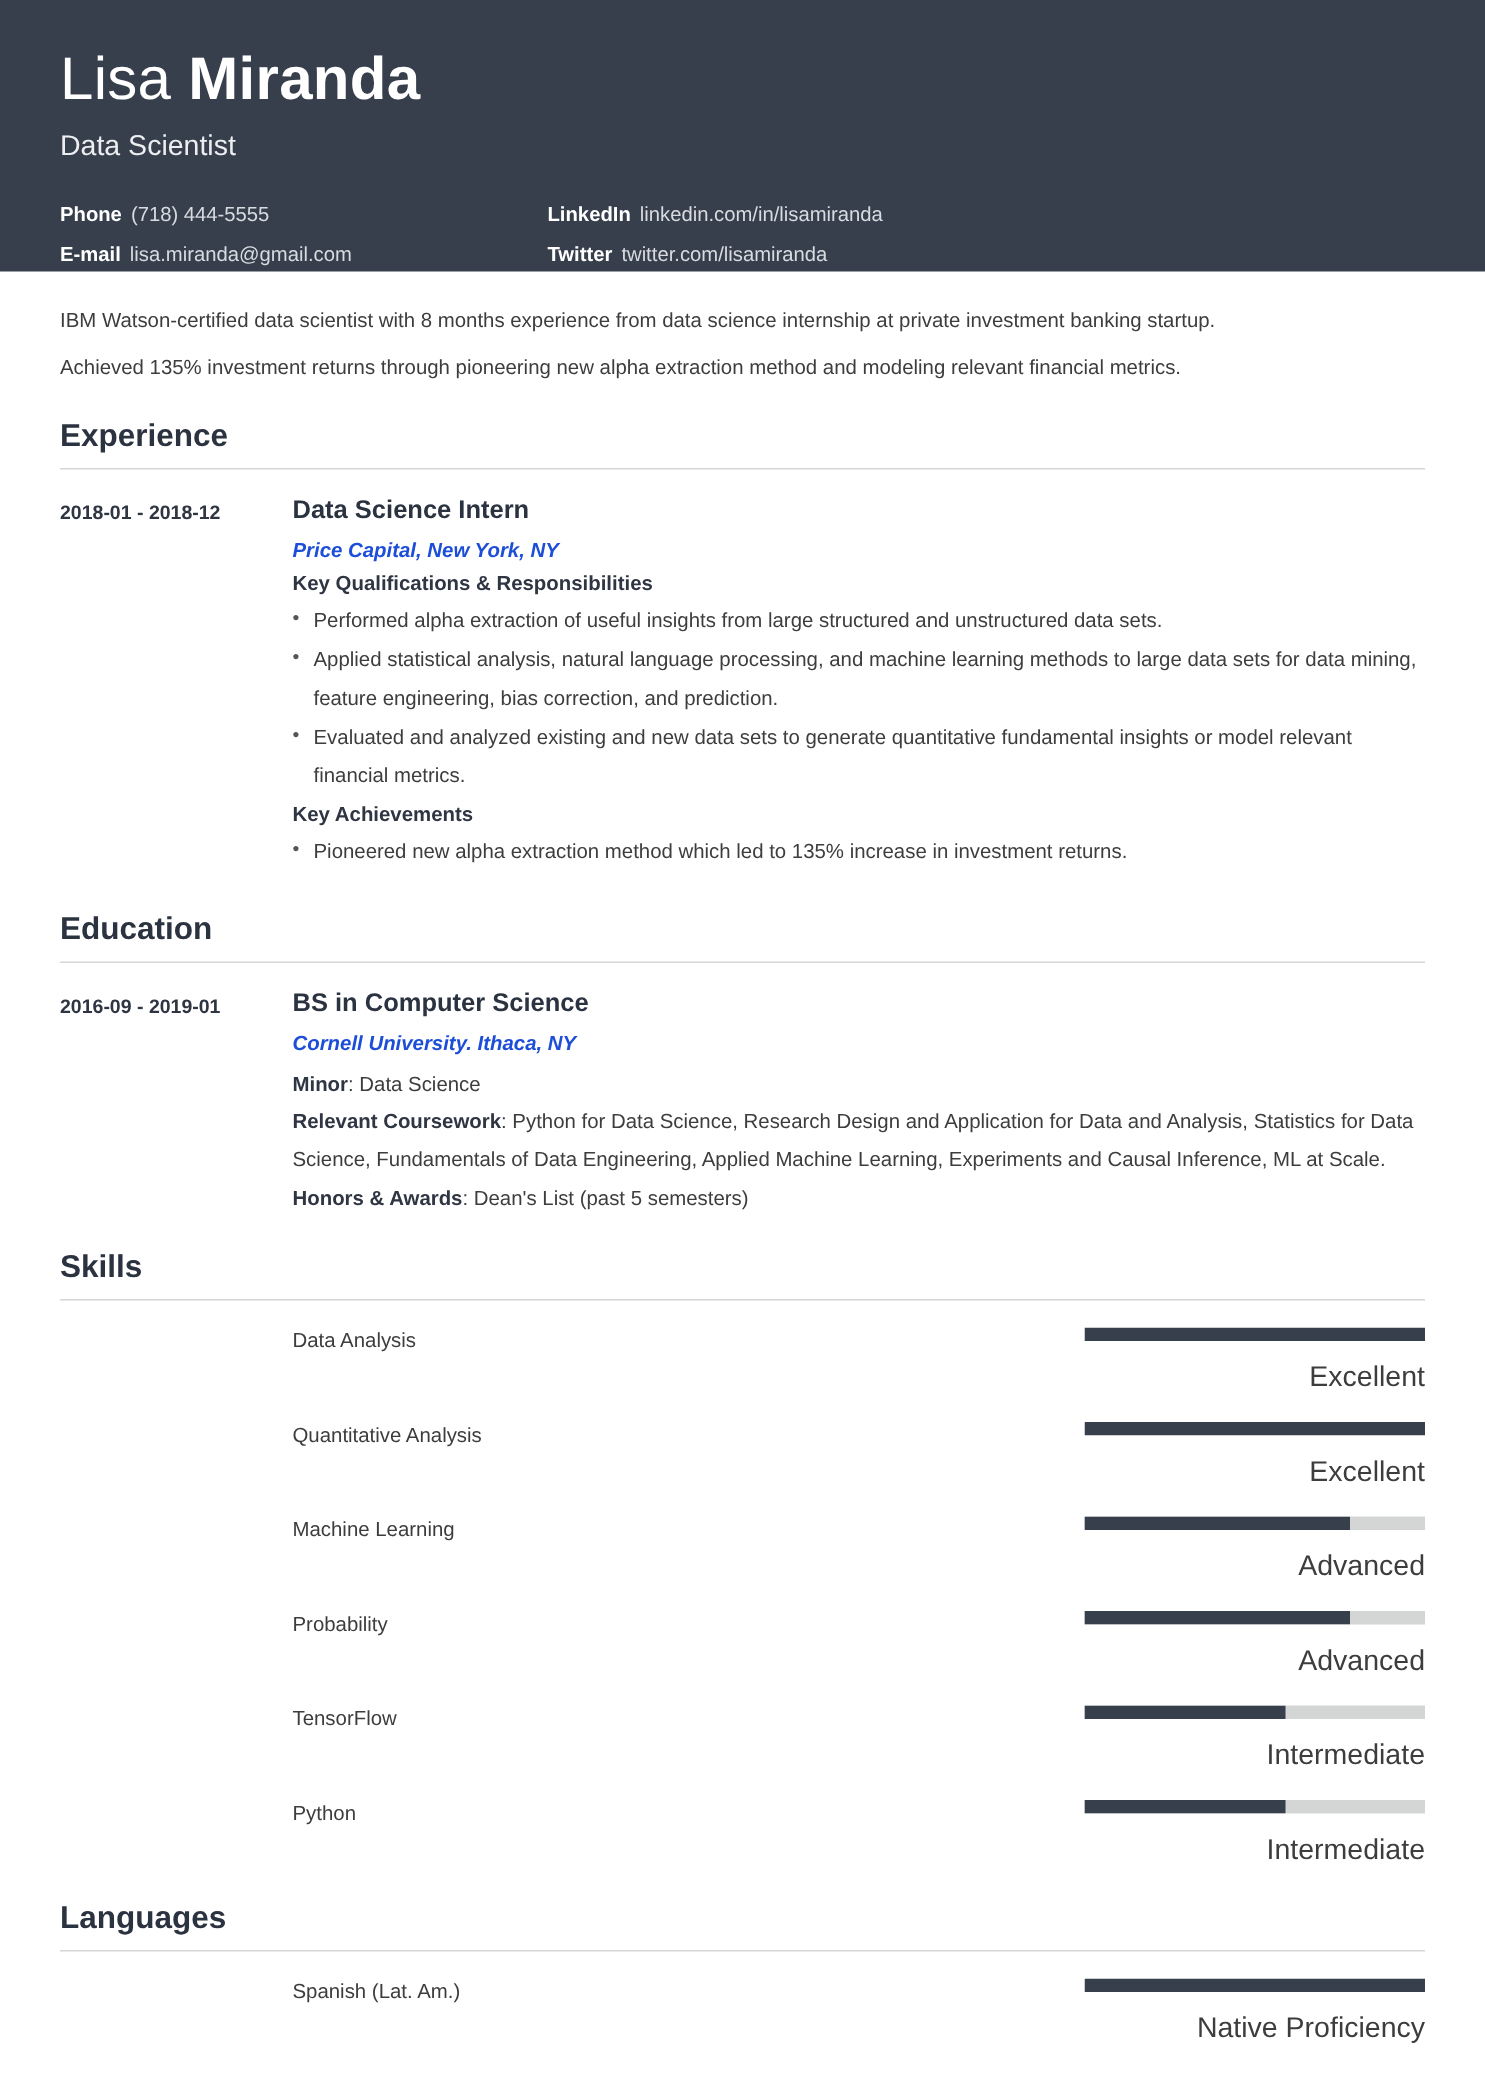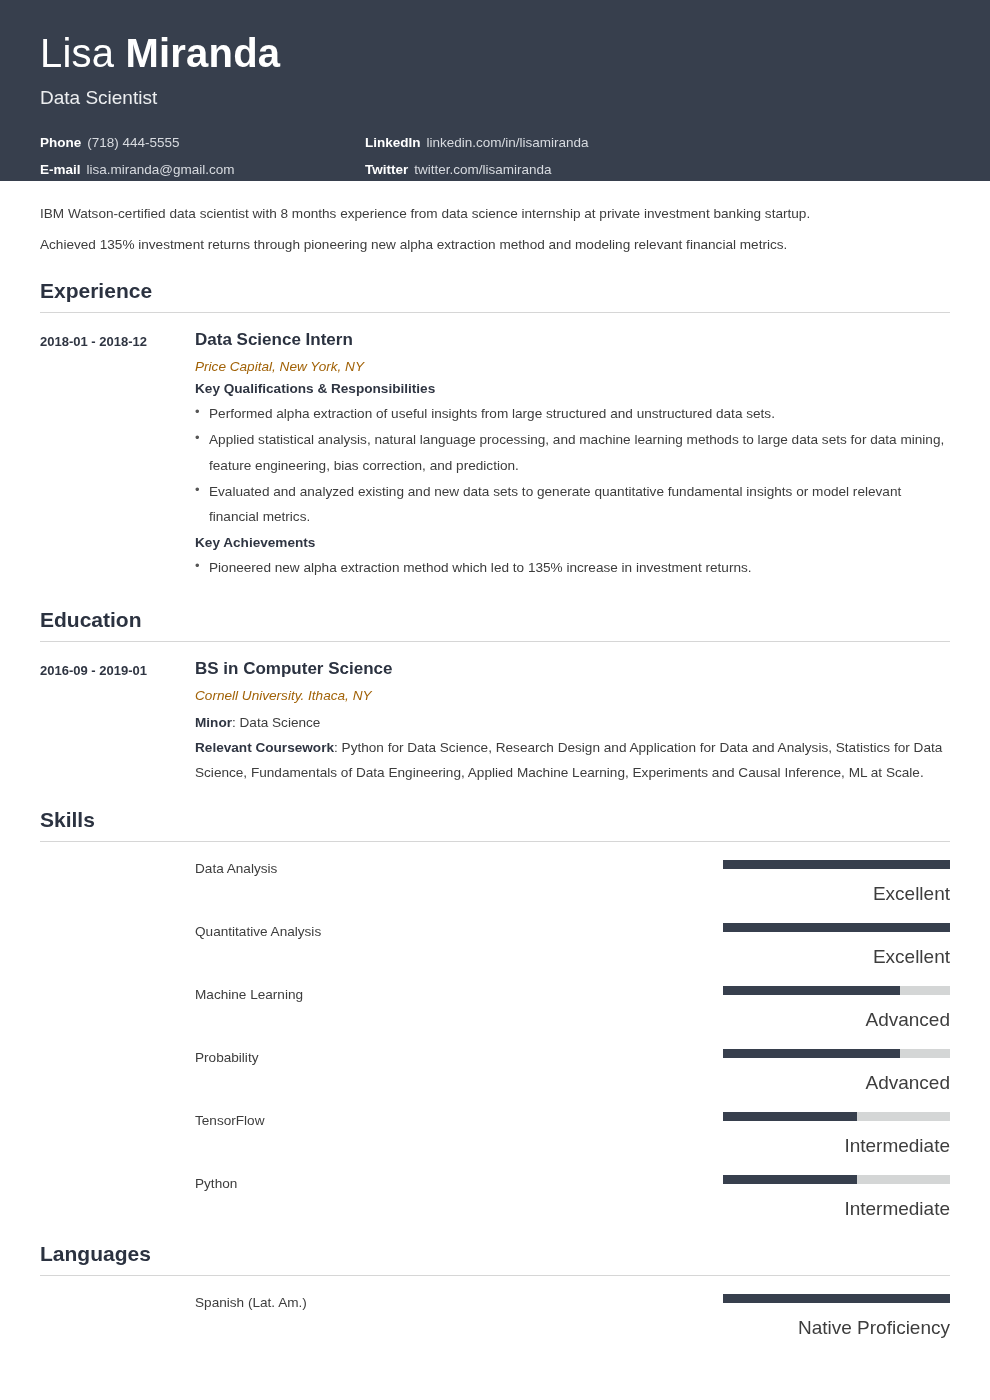--- a/index.html
+++ b/index.html
@@ -97,22 +97,23 @@
   }
   .entry-title {
     font-size: 17px;
     font-weight: 700;
     color: #2b3240;
     margin: 0 0 9px 0;
   }
   .entry-sub {
     font-style: italic;
     font-size: 13.6px;
-    color: #a16207;
+    color: #1d4ed8;
     margin: 0 0 7px 0;
+    font-weight: bold;
   }
   .entry-heading {
     font-size: 13.6px;
     font-weight: 700;
     color: #2f3542;
     margin: 0 0 5px 0;
   }
   ul.bullets {
     list-style: none;
     margin: 0 0 6px 0;
@@ -242,20 +243,23 @@
     <div class="entry-date">2016-09 - 2019-01</div>
     <div class="entry-body">
       <h3 class="entry-title">BS in Computer Science</h3>
       <div class="entry-sub">Cornell University. Ithaca, NY</div>
       <p class="detail-line">
         <span class="d-label">Minor</span><span>: Data Science</span>
       </p>
       <p class="detail-line">
         <span class="d-label">Relevant Coursework</span><span>: Python for Data Science, Research Design and Application for Data and Analysis, Statistics for Data Science, Fundamentals of Data Engineering, Applied Machine Learning, Experiments and Causal Inference, ML at Scale.</span>
       </p>
+      <p class="detail-line">
+        <span class="d-label">Honors &amp; Awards</span><span>: Dean's List (past 5 semesters)</span>
+      </p>
     </div>
   </div>
 
   <h2 class="section-title">Skills</h2>
   <div id="skills-list">
       <div class="rated-row">
         <div class="rated-spacer"></div>
         <div class="rated-name">Data Analysis</div>
         <div class="rated-meter">
           <div class="meter-track">

